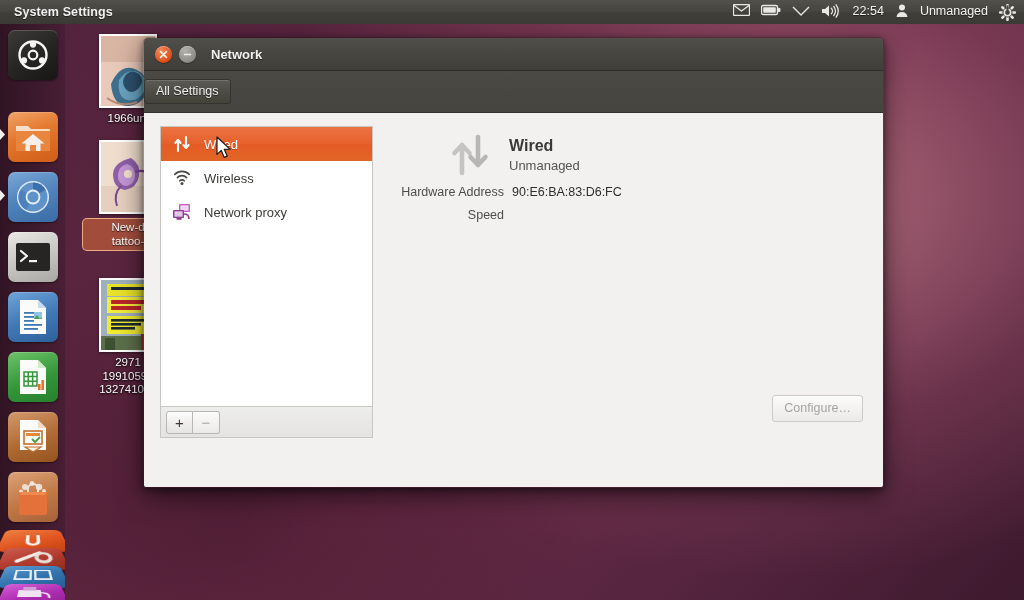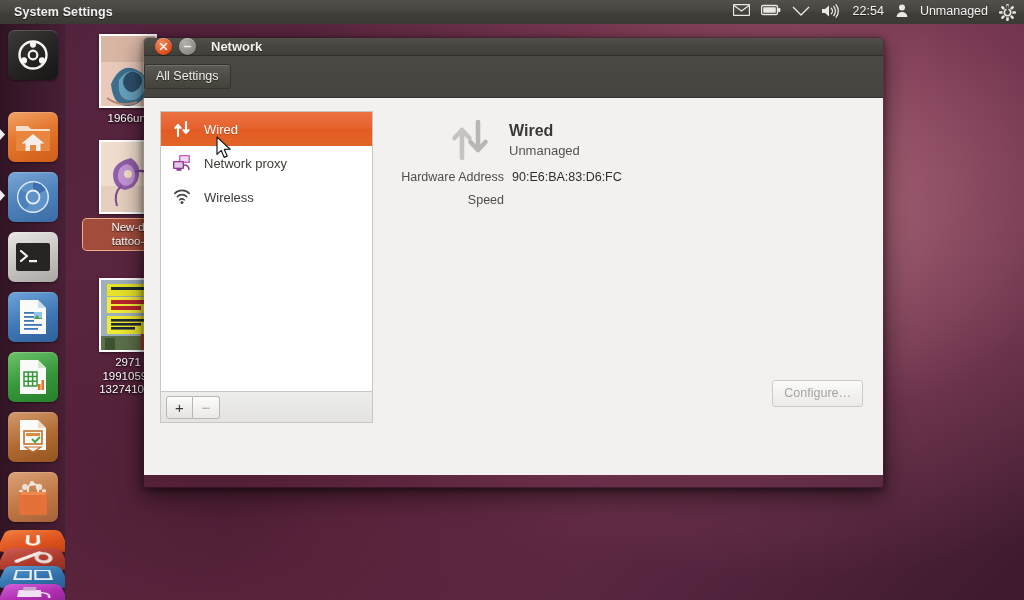--- a/index.html
+++ b/index.html
@@ -119,21 +119,21 @@
     position: absolute;
     left: 143px; top: 37px;
     width: 741px; height: 451px;
     z-index: 50;
     border-radius: 5px 5px 3px 3px;
     box-shadow: 0 8px 26px rgba(0,0,0,.55), 0 2px 6px rgba(0,0,0,.45);
     overflow: hidden;
     border: 1px solid rgba(0,0,0,.35);
   }
   #titlebar {
-    height: 18px;
+    height: 33px;
     background: linear-gradient(to bottom, #504f4a 0%, #46453f 52%, #413f3a 100%);
     display: flex; align-items: center;
     position: relative;
     border-bottom: 1px solid #2f2e2a;
   }
   .wbtn {
     width: 17px; height: 17px; border-radius: 50%;
     display: flex; align-items: center; justify-content: center;
     margin-left: 7px;
     box-shadow: inset 0 1px 0 rgba(255,255,255,.30), 0 1px 1px rgba(0,0,0,.35);
@@ -571,44 +571,44 @@
             <svg width="18" height="18" viewBox="0 0 18 18">
               <path d="M5 16 V5 M5 5 L2.4 8 M5 5 L7.6 8" stroke="#ffffff" stroke-width="2.1" fill="none" stroke-linecap="round" stroke-linejoin="round"></path>
               <path d="M13 2 V13 M13 13 L10.4 10 M13 13 L15.6 10" stroke="#ffffff" stroke-width="2.1" fill="none" stroke-linecap="round" stroke-linejoin="round"></path>
             </svg>
           </span>
           <span>Wired</span>
         </div>
 
         <div class="srow">
           <span class="sicon">
+            <svg width="18" height="16" viewBox="0 0 18 16">
+              <g fill="none" stroke="#4a4945" stroke-width="1.6" stroke-linecap="round">
+                <path d="M1.8 4.4 a10 10 0 0 1 14.4 0"></path>
+                <path d="M4.4 7.6 a6.4 6.4 0 0 1 9.2 0"></path>
+                <path d="M6.8 10.8 a3 3 0 0 1 4.4 0"></path>
+              </g>
+              <circle cx="9" cy="13.6" r="1.5" fill="#4a4945"></circle>
+            </svg>
+          </span>
+          <span>Wireless</span>
+        </div>
+
+        <div class="srow">
+          <span class="sicon">
             <svg width="20" height="18" viewBox="0 0 20 18">
               <rect x="7" y="1" width="11" height="8" rx="1" fill="#c45fc8"></rect>
               <rect x="8.4" y="2.3" width="8.2" height="5.4" fill="#efd9f1"></rect>
               <rect x="1" y="7" width="11" height="8" rx="1" fill="#8e3d92"></rect>
               <rect x="2.4" y="8.3" width="8.2" height="5.4" fill="#e4c7e8"></rect>
               <path d="M12 11 q5 0 5 5" fill="none" stroke="#8e3d92" stroke-width="1.6"></path>
               <rect x="4.5" y="15" width="5" height="1.8" fill="#8e3d92"></rect>
             </svg>
           </span>
           <span>Network proxy</span>
-        </div>
-
-        <div class="srow">
-          <span class="sicon">
-            <svg width="18" height="16" viewBox="0 0 18 16">
-              <g fill="none" stroke="#4a4945" stroke-width="1.6" stroke-linecap="round">
-                <path d="M1.8 4.4 a10 10 0 0 1 14.4 0"></path>
-                <path d="M4.4 7.6 a6.4 6.4 0 0 1 9.2 0"></path>
-                <path d="M6.8 10.8 a3 3 0 0 1 4.4 0"></path>
-              </g>
-              <circle cx="9" cy="13.6" r="1.5" fill="#4a4945"></circle>
-            </svg>
-          </span>
-          <span>Wireless</span>
         </div>
 
       </div>
       <div id="listbar">
         <div class="lbtn first">+</div>
         <div class="lbtn last">−</div>
       </div>
     </div>
 
     <div id="detail">

